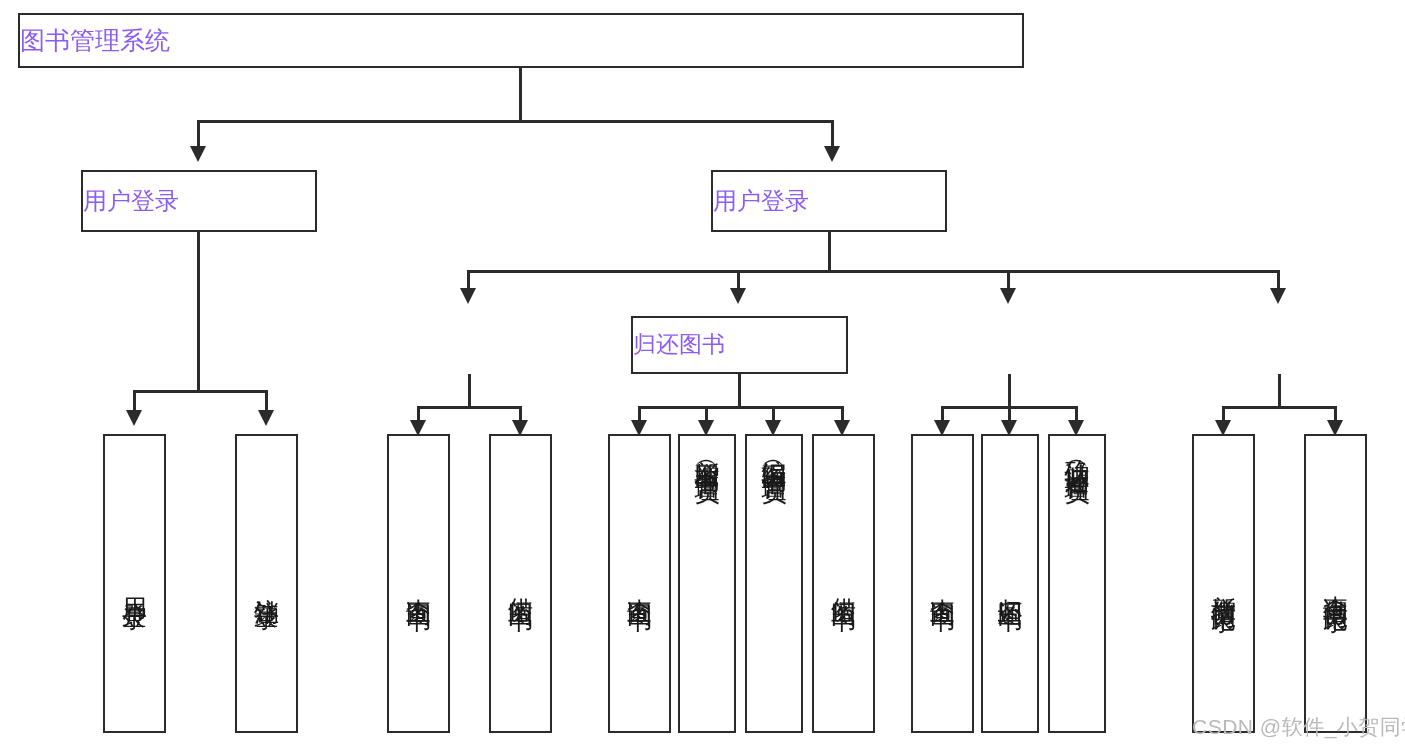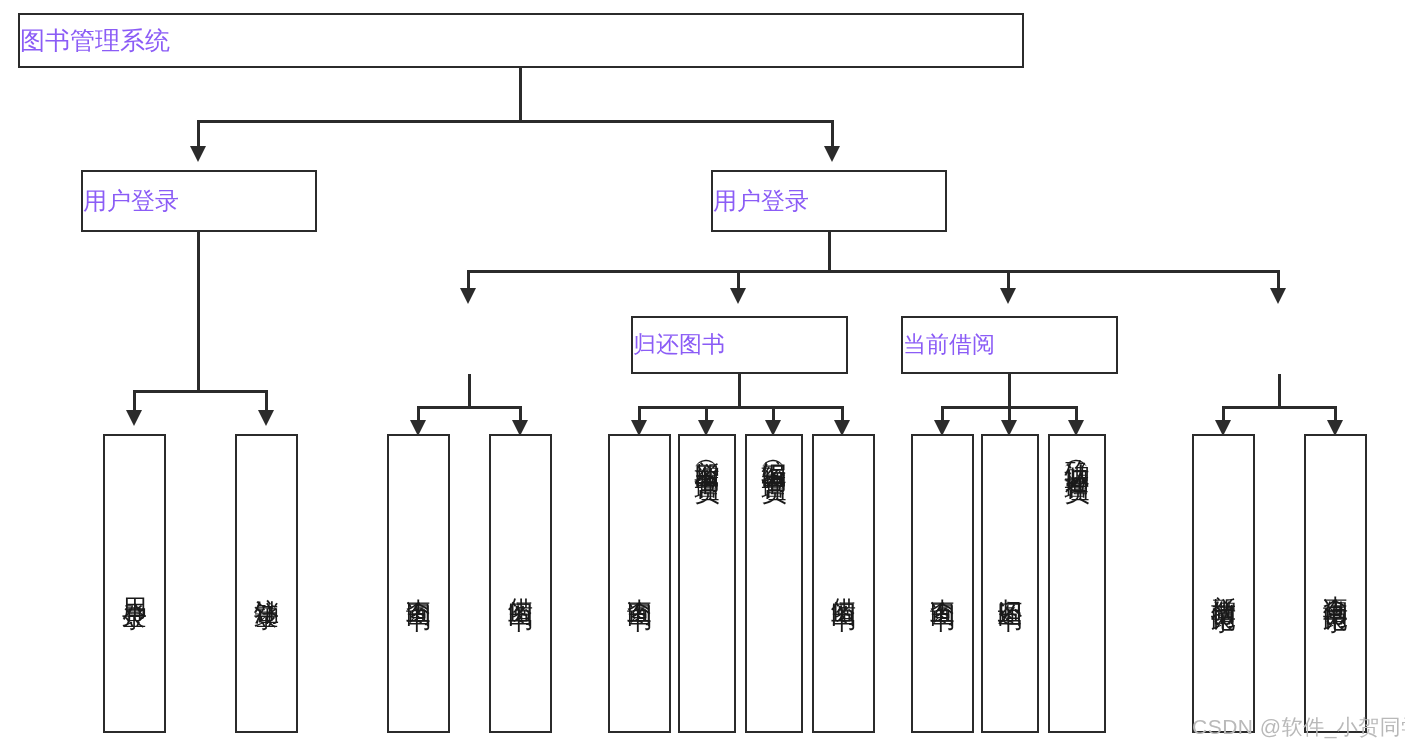--- a/index.html
+++ b/index.html
@@ -135,23 +135,20 @@
   <div class="arrow" style="left:730px; top:288px;"></div>
 
   <div class="vline" style="left:1007px; top:270px; width:3px; height:20px;"></div>
   <div class="arrow" style="left:1000px; top:288px;"></div>
 
   <div class="vline" style="left:1277px; top:270px; width:3px; height:20px;"></div>
   <div class="arrow" style="left:1270px; top:288px;"></div>
 
   <div class="node level3" style="left:631px; top:316px; width:217px; height:58px;">
     <span>归还图书</span>
-  </div>
-  <div class="node level3" style="left:901px; top:316px; width:217px; height:58px;">
-    <span>当前借阅</span>
   </div>
 
   <div class="vline" style="left:468px; top:374px; width:3px; height:32px;"></div>
   <div class="hline" style="left:417px; top:406px; width:105px; height:3px;"></div>
   <div class="vline" style="left:417px; top:406px; width:3px; height:16px;"></div>
   <div class="arrow" style="left:410px; top:420px;"></div>
   <div class="vline" style="left:519px; top:406px; width:3px; height:16px;"></div>
   <div class="arrow" style="left:512px; top:420px;"></div>
 
   <div class="vline" style="left:738px; top:374px; width:3px; height:32px;"></div>

